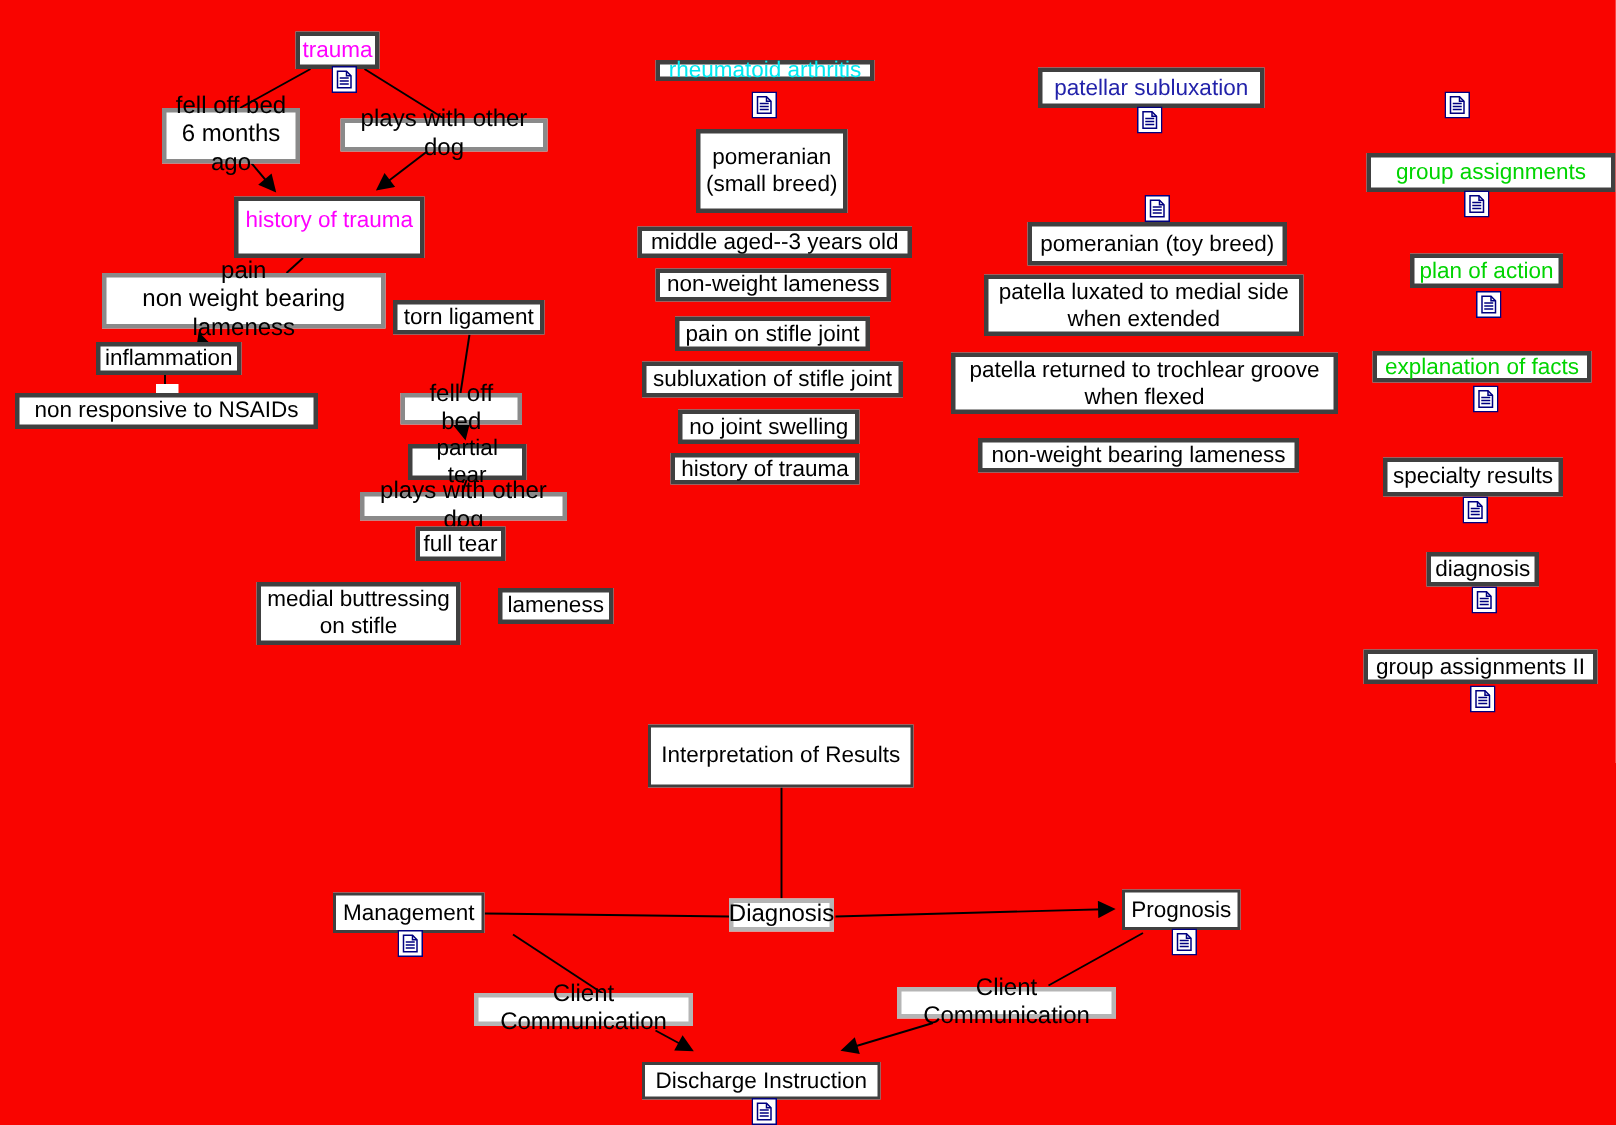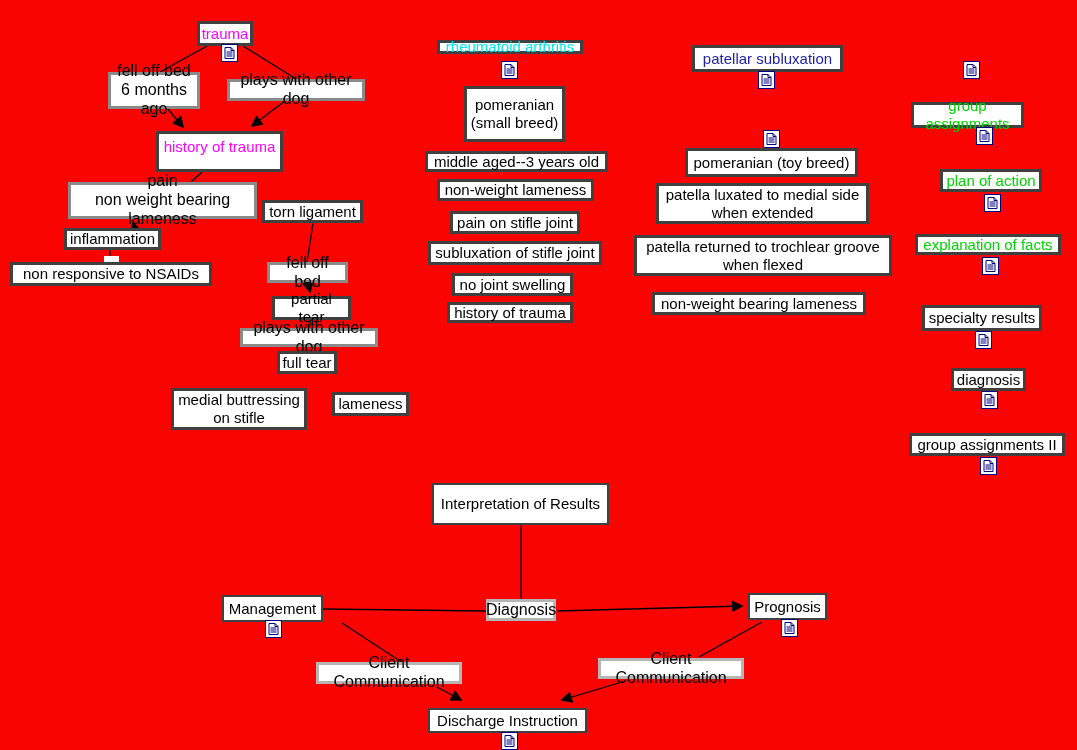--- a/index.html
+++ b/index.html
@@ -87,21 +87,21 @@
   <div class="node" style="left:447px;top:302px;width:126px;height:21px;"><span>history of trauma</span></div>
 
   <div class="node c-blue" style="left:692px;top:45px;width:151px;height:27px;text-align:center;"><span>patellar subluxation</span></div>
   <div class="node" style="left:685px;top:103px;width:173px;height:29px;margin-top:45px;"><span>pomeranian (toy breed)</span></div>
   <div class="node" style="left:656px;top:183px;width:213px;height:41px;"><span>patella luxated to medial side
 when extended</span></div>
   <div class="node" style="left:634px;top:235px;width:258px;height:41px;"><span>patella returned to trochlear groove
 when flexed</span></div>
   <div class="node" style="left:652px;top:292px;width:214px;height:23px;"><span>non-weight bearing lameness</span></div>
 
-  <div class="node c-green" style="left:911px;top:102px;width:113px;height:26px;"><span>group assignments</span></div>
+  <div class="node c-green" style="left:911px;top:102px;width:166px;height:26px;"><span>group assignments</span></div>
   <div class="node c-green" style="left:940px;top:169px;width:102px;height:23px;"><span>plan of action</span></div>
   <div class="node c-green" style="left:915px;top:234px;width:146px;height:21px;"><span>explanation of facts</span></div>
   <div class="node" style="left:922px;top:305px;width:120px;height:26px;"><span>specialty results</span></div>
   <div class="node" style="left:951px;top:368px;width:75px;height:23px;"><span>diagnosis</span></div>
   <div class="node" style="left:909px;top:433px;width:156px;height:23px;"><span>group assignments II</span></div>
 
   <div class="node b2" style="left:432px;top:483px;width:177px;height:42px;"><span>Interpretation of Results</span></div>
   <div class="node small lt" style="left:486px;top:599px;width:70px;height:22px;"><span>Diagnosis</span></div>
   <div class="node b2" style="left:222px;top:595px;width:101px;height:27px;"><span>Management</span></div>
   <div class="node small lt" style="left:316px;top:662px;width:146px;height:22px;"><span>Client Communication</span></div>

